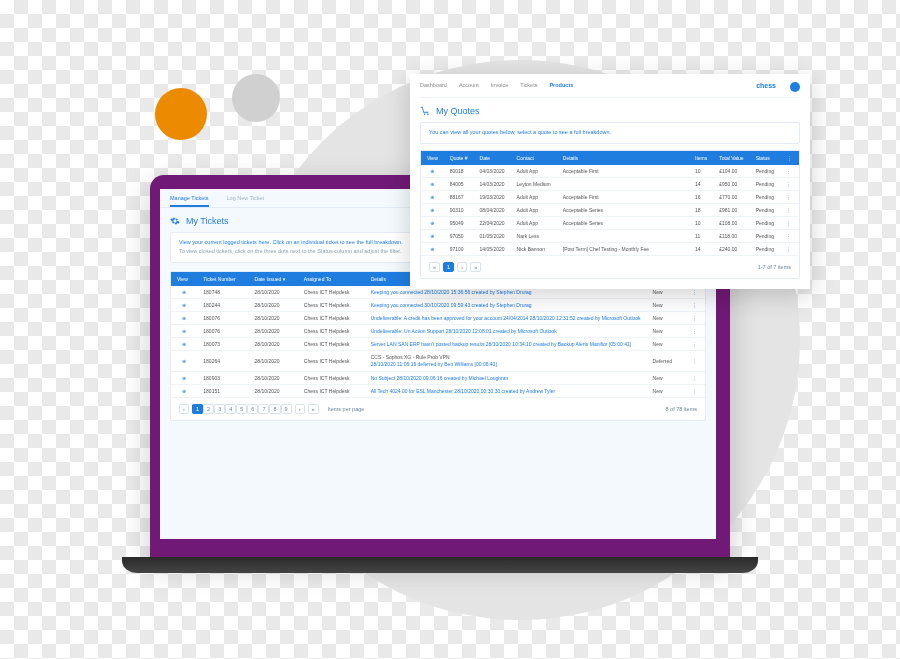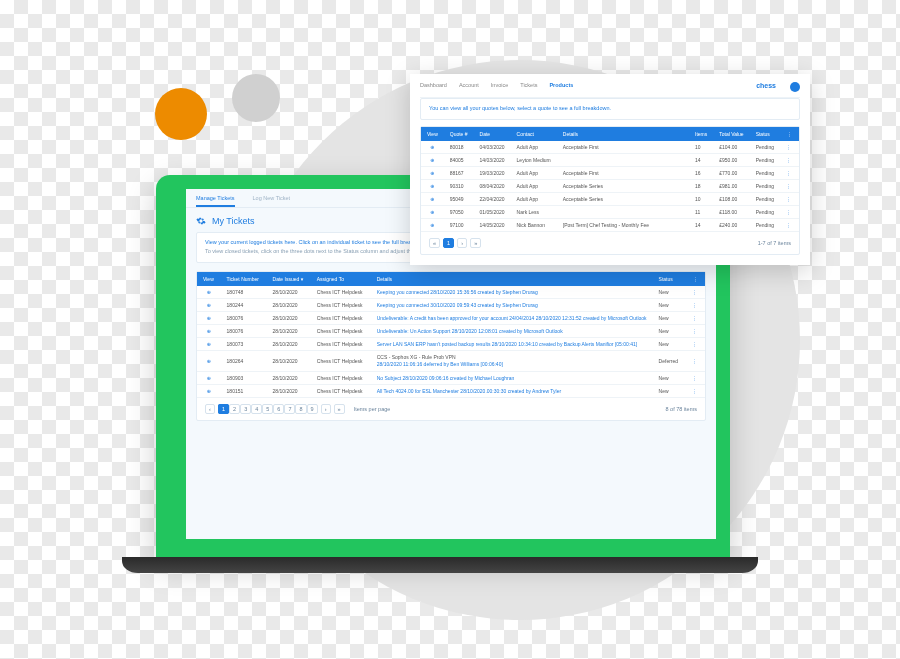--- a/index.html
+++ b/index.html
@@ -24,23 +24,22 @@
   .orange { width: 52px; height: 52px; background: #ed8b00; left: 155px; top: 88px; }
   .grey   { width: 48px; height: 48px; background: #d0d0d0; left: 232px; top: 74px; }
   .big-grey {
     width: 560px; height: 560px; background: #e4e4e4;
     border-radius: 50%; left: 240px; top: 60px; z-index: 1;
   }
 
   
   .laptop { position: absolute; left: 150px; top: 175px; width: 580px; z-index: 2; }
   .screen-frame {
-    background: #22c55e; border-radius: 14px 14px 0 0; padding: 14px 14px 18px 30px;
+    background: #701a75; border-radius: 14px 14px 0 0; padding: 14px 14px 18px 10px;
     box-shadow: 0 10px 30px rgba(0,0,0,.2);
-    margin-left: 6px;
   }
   .screen { background: #f4f9fd; height: 350px; overflow: hidden; font-size: 5.5px; }
   .base {
     height: 16px; background: linear-gradient(#2a2a2a, #444);
     margin: 0 -28px; border-radius: 0 0 16px 16px / 0 0 12px 12px;
   }
 
   
   .popup {
     position: absolute; left: 410px; top: 74px; width: 400px; background: #fff;
@@ -229,20 +228,28 @@
 </div>
 
 <div class="popup">
   <div class="topnav">
     <span id="nav-items"><span style="margin-right: 12px;">Dashboard</span><span style="margin-right: 12px;">Account</span><span style="margin-right: 12px;">Invoice</span><span style="margin-right: 12px;">Tickets</span><span class="active" style="margin-right: 12px;">Products</span></span>
     <span class="spacer"></span>
     <span class="logo">chess</span>
     <span class="avatar"></span>
   </div>
 
+  <div class="panel-head">
+    <span class="cart">
+      <svg viewBox="0 0 24 24">
+          <path d="M7 4h14l-2 8H9L7 4zm0 0L6 2H2v2h3l3 12h12v-2H9.4L9 12h10l2-8H7zM9 20a2 2 0 104 0 2 2 0 00-4 0zm8 0a2 2 0 104 0 2 2 0 00-4 0z"></path>
+        </svg>
+    </span>
+    <span>My Quotes</span>
+  </div>
 
   <div class="box">
     <div class="instruction" style="padding-bottom:8px;">You can view all your quotes below, select a quote to see a full breakdown.</div>
   </div>
 
   <div class="box" style="margin-top:6px;">
     <table>
       <thead>
         <tr>
           <th>View</th>

